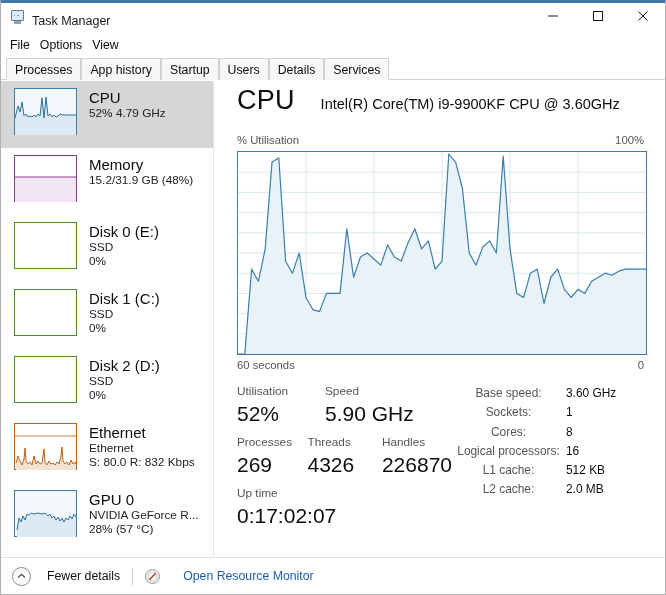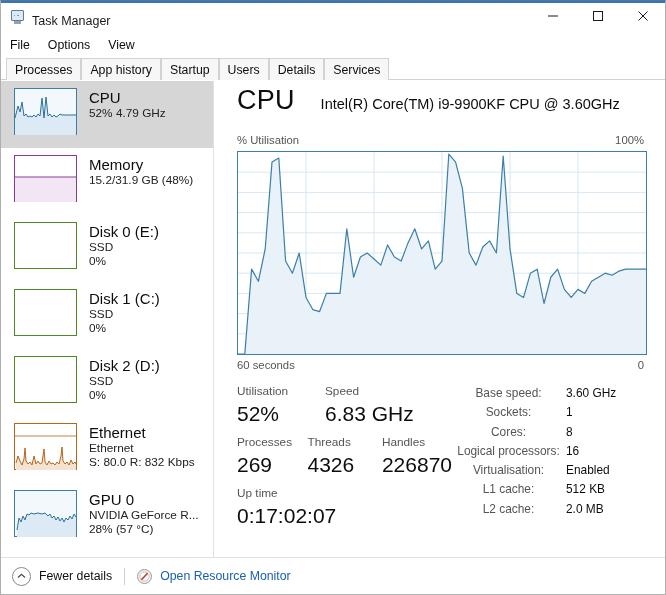--- a/index.html
+++ b/index.html
@@ -49,21 +49,21 @@
   .wincontrols { position: absolute; right: 0; top: 0; display: flex; height: 30px; }
   .winbtn {
     width: 45px; height: 30px; display: flex; align-items: center; justify-content: center;
     color: #1a1a1a;
   }
   .winbtn svg { display: block; }
 
   
   .menubar {
     position: absolute; top: 33px; left: 0; right: 0; height: 22px;
-    display: flex; align-items: center; padding-left: 9px; gap: 18px;
+    display: flex; align-items: center; padding-left: 9px; gap: 10px;
   }
   .menu-item { font-size: 12.3px; color: #0d0d0d; }
 
   
   .tabstrip {
     position: absolute; top: 56px; left: 0; right: 0; height: 23px;
     display: flex; align-items: flex-end; padding-left: 5px;
   }
   .tabstrip:after {
     content: ""; position: absolute; left: 0; right: 0; bottom: 0; height: 1px;
@@ -155,28 +155,28 @@
   .srow { display: flex; text-align: center; }
   .srow .k { width: 115px; color: #555; }
   .srow .v { color: #0d0d0d; }
 
   
   .footer {
     position: absolute; left: 0; right: 0; bottom: 0; height: 37px;
     border-top: 1px solid #e2e2e2; background: #ffffff;
     display: flex; align-items: center; padding-left: 11px;
   }
-  .fewer { display: flex; align-items: center; gap: 8px; }
+  .fewer { display: flex; align-items: center; gap: 16px; }
   .circ-up {
     width: 19px; height: 19px; border-radius: 50%;
     border: 1px solid #8a8a8a; display: flex; align-items: center; justify-content: center;
   }
   .fewer-txt { font-size: 12.3px; color: #111; }
   .fsep { width: 1px; height: 17px; background: #cccccc; margin: 0 11px 0 12px; }
-  .orm { display: flex; align-items: center; gap: 7px; }
+  .orm { display: flex; align-items: center; gap: 22px; }
   .orm-icon { width: 17px; height: 17px; position: relative; }
   .orm-txt { font-size: 12.3px; color: #1a5fb4; }
 </style>
 </head>
 <body>
 
 <div id="app">
 
   <div class="titlebar">
     <div class="titlebar-accent"></div>
@@ -367,21 +367,21 @@
       </div>
 
       <div class="stats-left">
         <div class="sgroup">
           <div class="scell" style="width:88px">
             <div class="lab">Utilisation</div>
             <div class="val">52%</div>
           </div>
           <div class="scell">
             <div class="lab">Speed</div>
-            <div class="val">6.83 GHz</div>
+            <div class="val">5.90 GHz</div>
           </div>
         </div>
         <div class="sgroup" style="margin-top:7px">
           <div class="scell" style="width:72px">
             <div class="lab">Processes</div>
             <div class="val">269</div>
           </div>
           <div class="scell" style="width:76px">
             <div class="lab">Threads</div>
             <div class="val">4326</div>
@@ -408,24 +408,20 @@
           <div class="k">Sockets:</div>
           <div class="v">1</div>
         </div>
         <div class="srow">
           <div class="k">Cores:</div>
           <div class="v">8</div>
         </div>
         <div class="srow">
           <div class="k">Logical processors:</div>
           <div class="v">16</div>
-        </div>
-        <div class="srow">
-          <div class="k">Virtualisation:</div>
-          <div class="v">Enabled</div>
         </div>
         <div class="srow">
           <div class="k">L1 cache:</div>
           <div class="v">512 KB</div>
         </div>
         <div class="srow">
           <div class="k">L2 cache:</div>
           <div class="v">2.0 MB</div>
         </div>
       </div>

